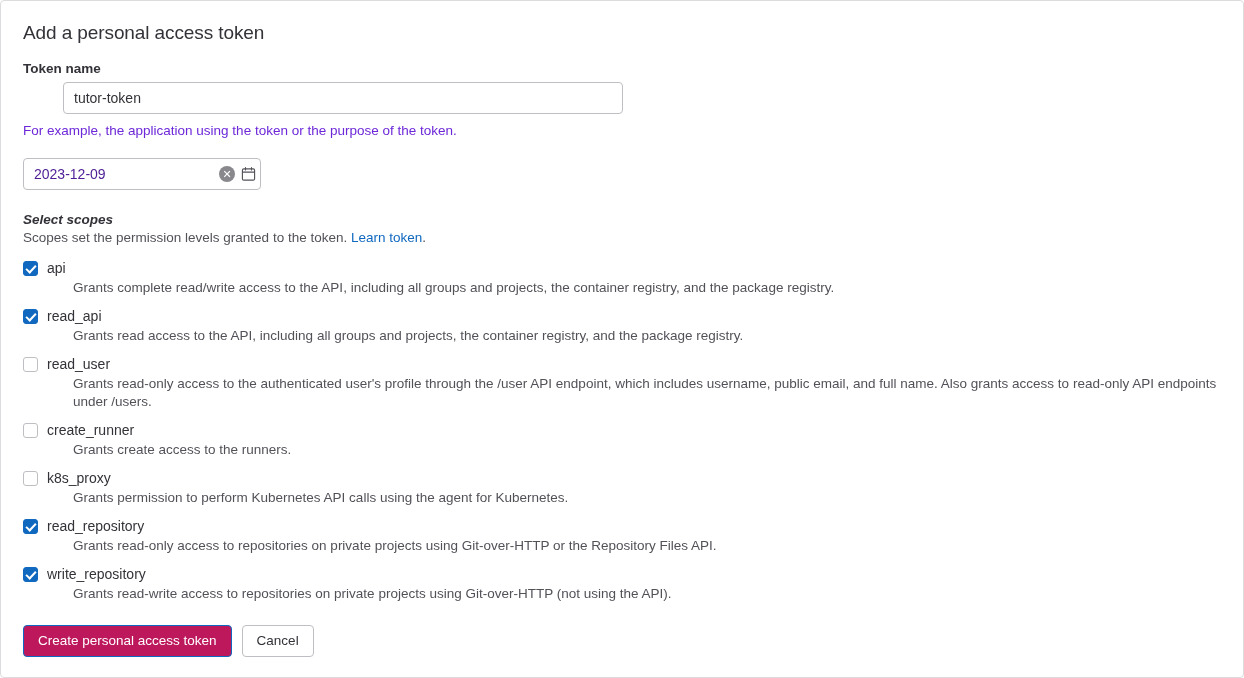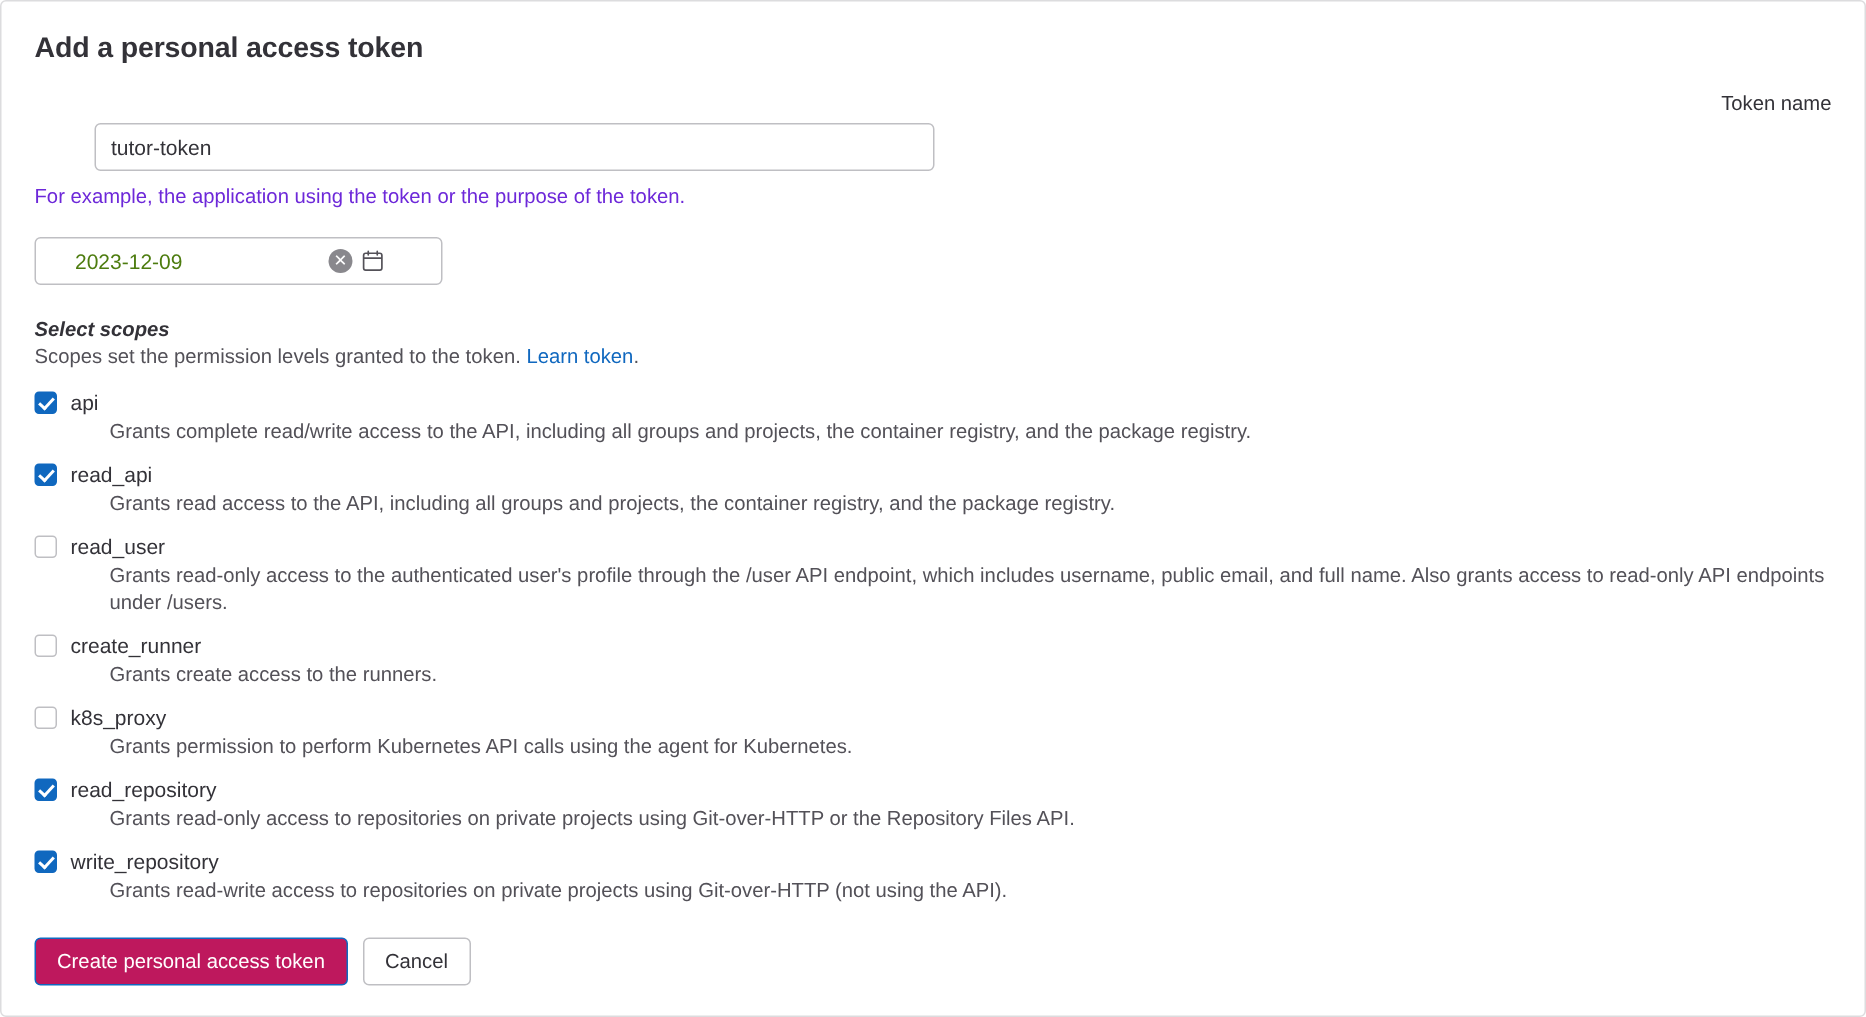--- a/index.html
+++ b/index.html
@@ -19,33 +19,32 @@
     position: relative;
     width: 1244px;
     min-height: 678px;
     background: #ffffff;
     border: 1px solid #dcdcde;
     border-radius: 4px;
     padding: 20px 22px 0 22px;
   }
   .form-title {
     font-size: 19px;
-    font-weight: bold;
+    font-weight: normal;
     line-height: 24px;
     color: #333238;
     margin: 0 0 16px 0;
     letter-spacing: -0.1px;
   }
   .field-label {
     font-size: 13.5px;
-    font-weight: normal;
+    font-weight: bold;
     color: #333238;
     display: block;
     margin-bottom: 6px;
-    text-align: right;
   }
   .text-input {
     display: block;
     width: 560px;
     height: 32px;
     padding: 4px 10px;
     font-size: 14px;
     font-family: "Liberation Sans", sans-serif;
     color: #333238;
     background: #ffffff;
@@ -62,26 +61,26 @@
     line-height: 18px;
   }
   .field-block { margin-bottom: 18px; }
 
   .date-wrap {
     position: relative;
     width: 240px;
   }
   .date-input {
     display: block;
-    width: 272px;
+    width: 238px;
     height: 32px;
-    padding: 4px 52px 4px 26px;
+    padding: 4px 52px 4px 10px;
     font-size: 14px;
     font-family: "Liberation Sans", sans-serif;
-    color: #4d7c0f;
+    color: #4c1d95;
     background: #ffffff;
     border: 1px solid #bfbfc3;
     border-radius: 4px;
     outline: none;
   }
   .date-clear {
     position: absolute;
     right: 28px;
     top: 50%;
     transform: translateY(-50%);

